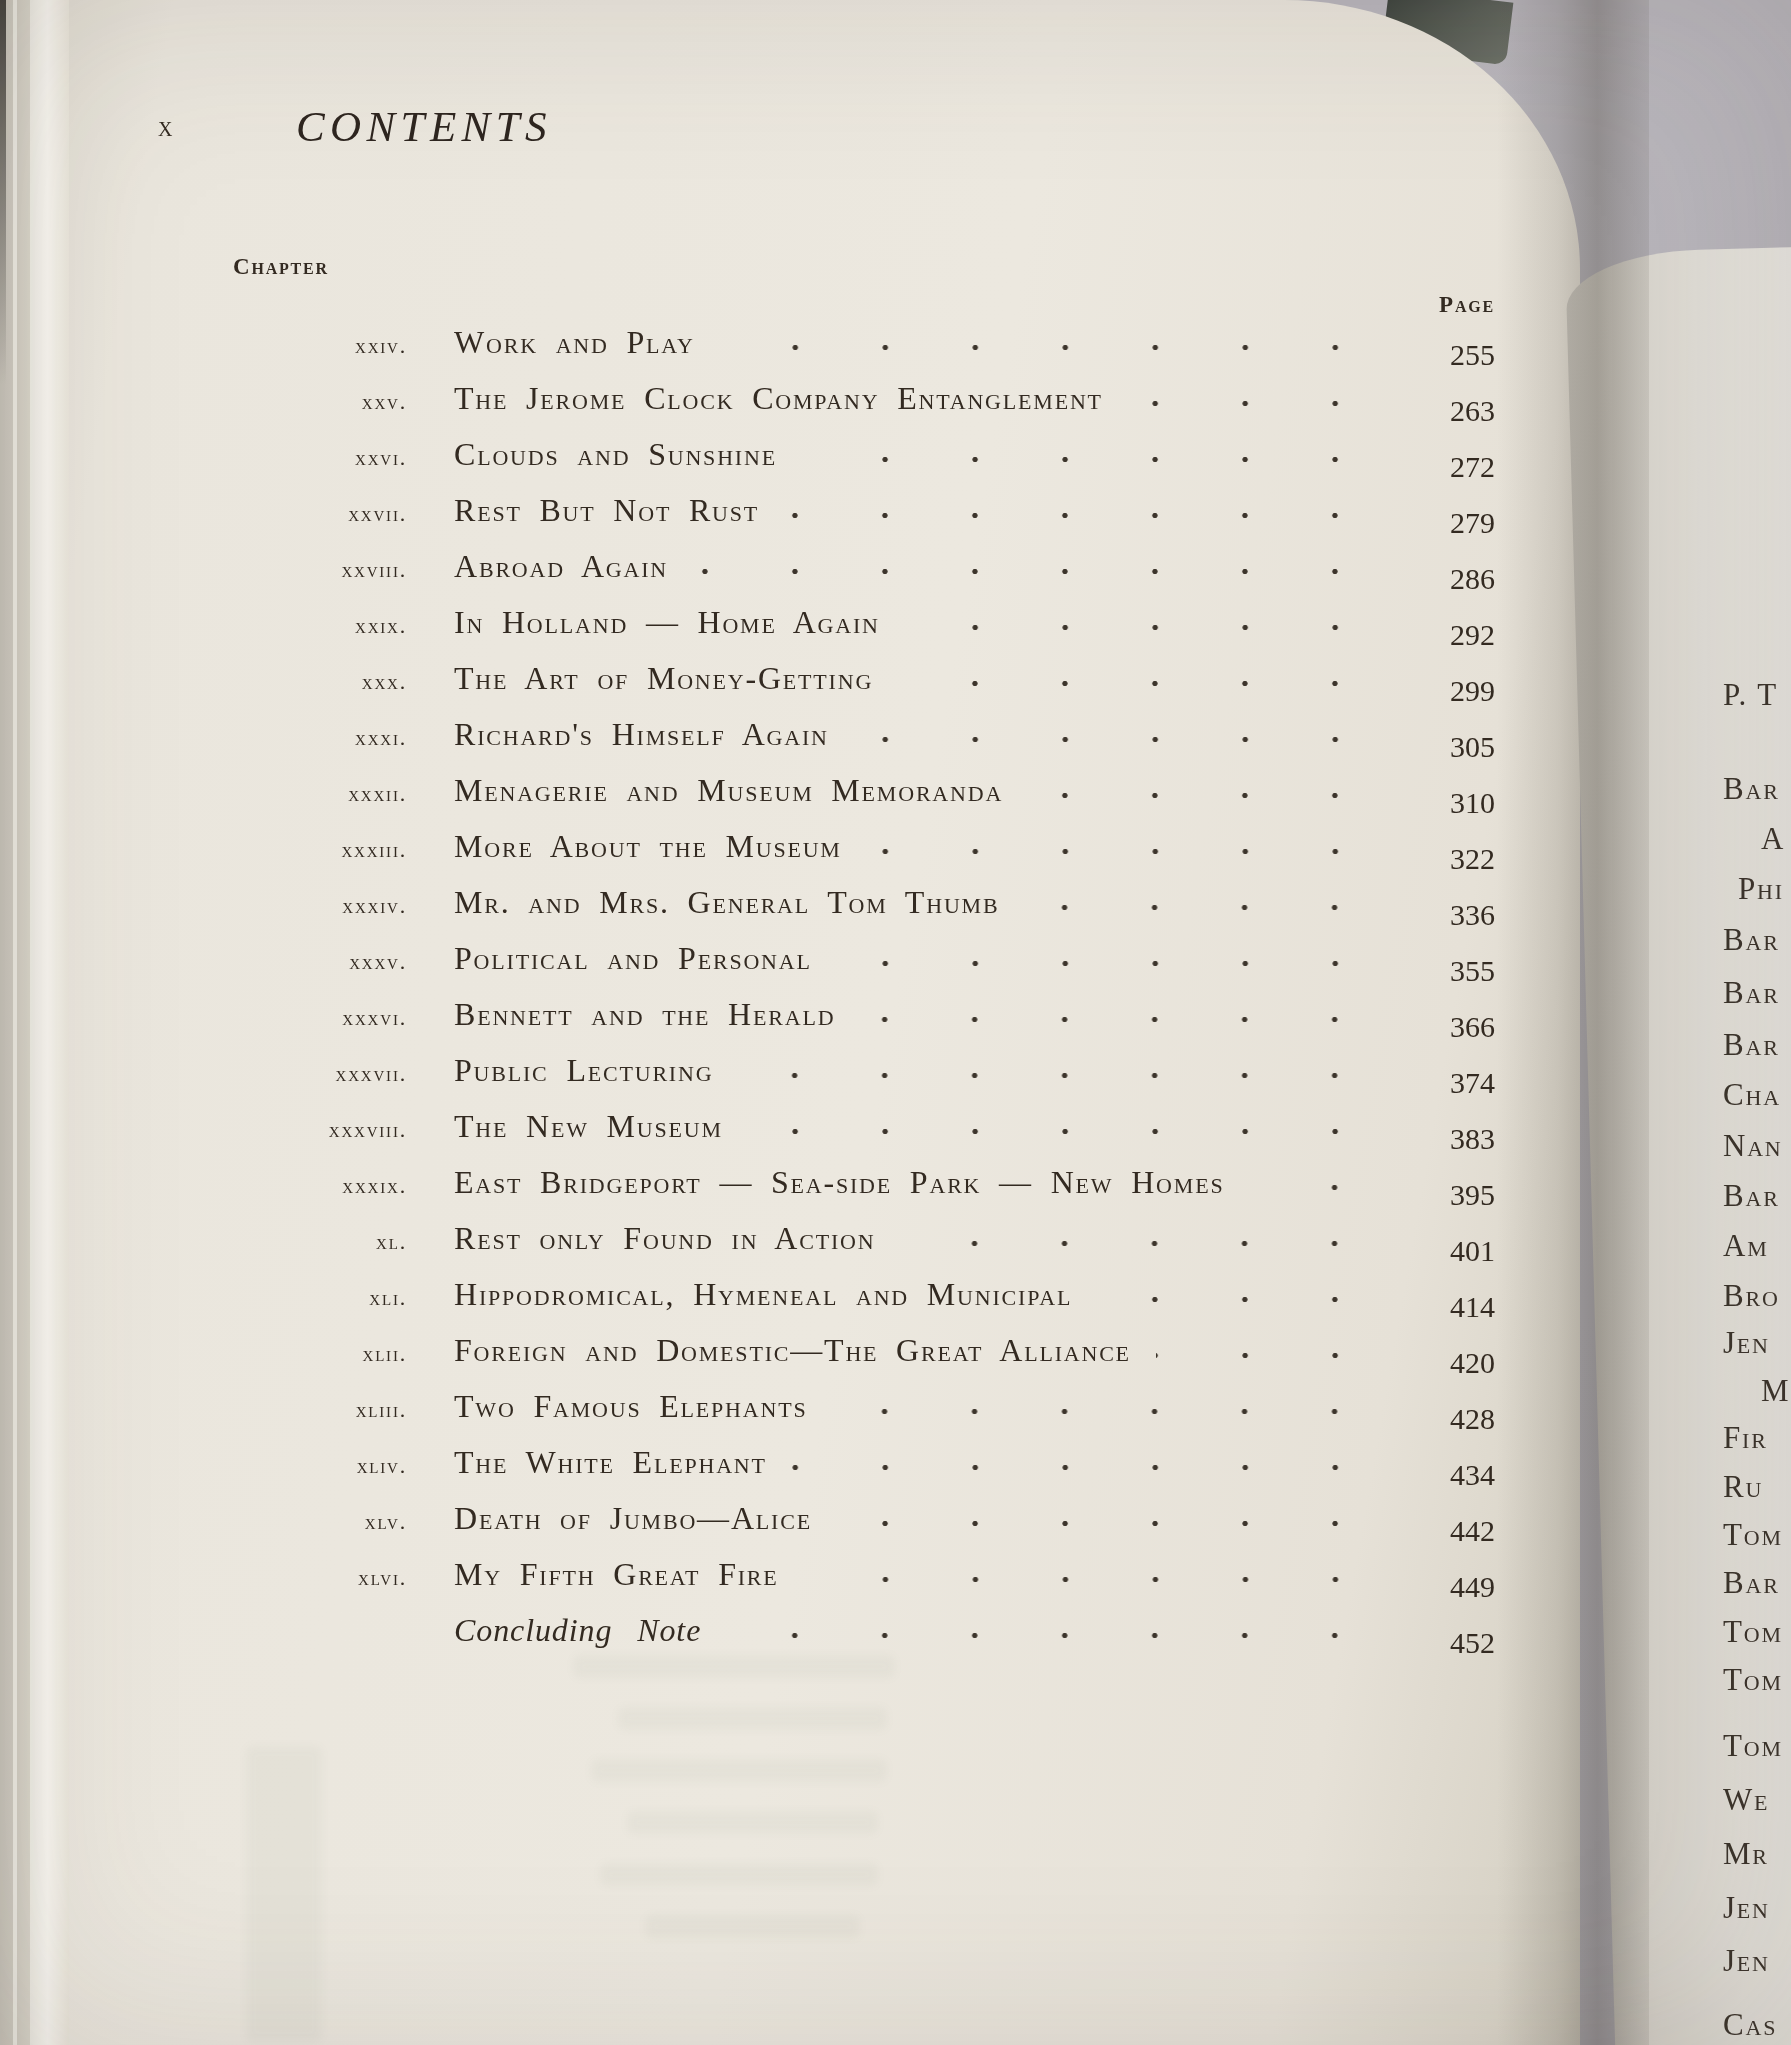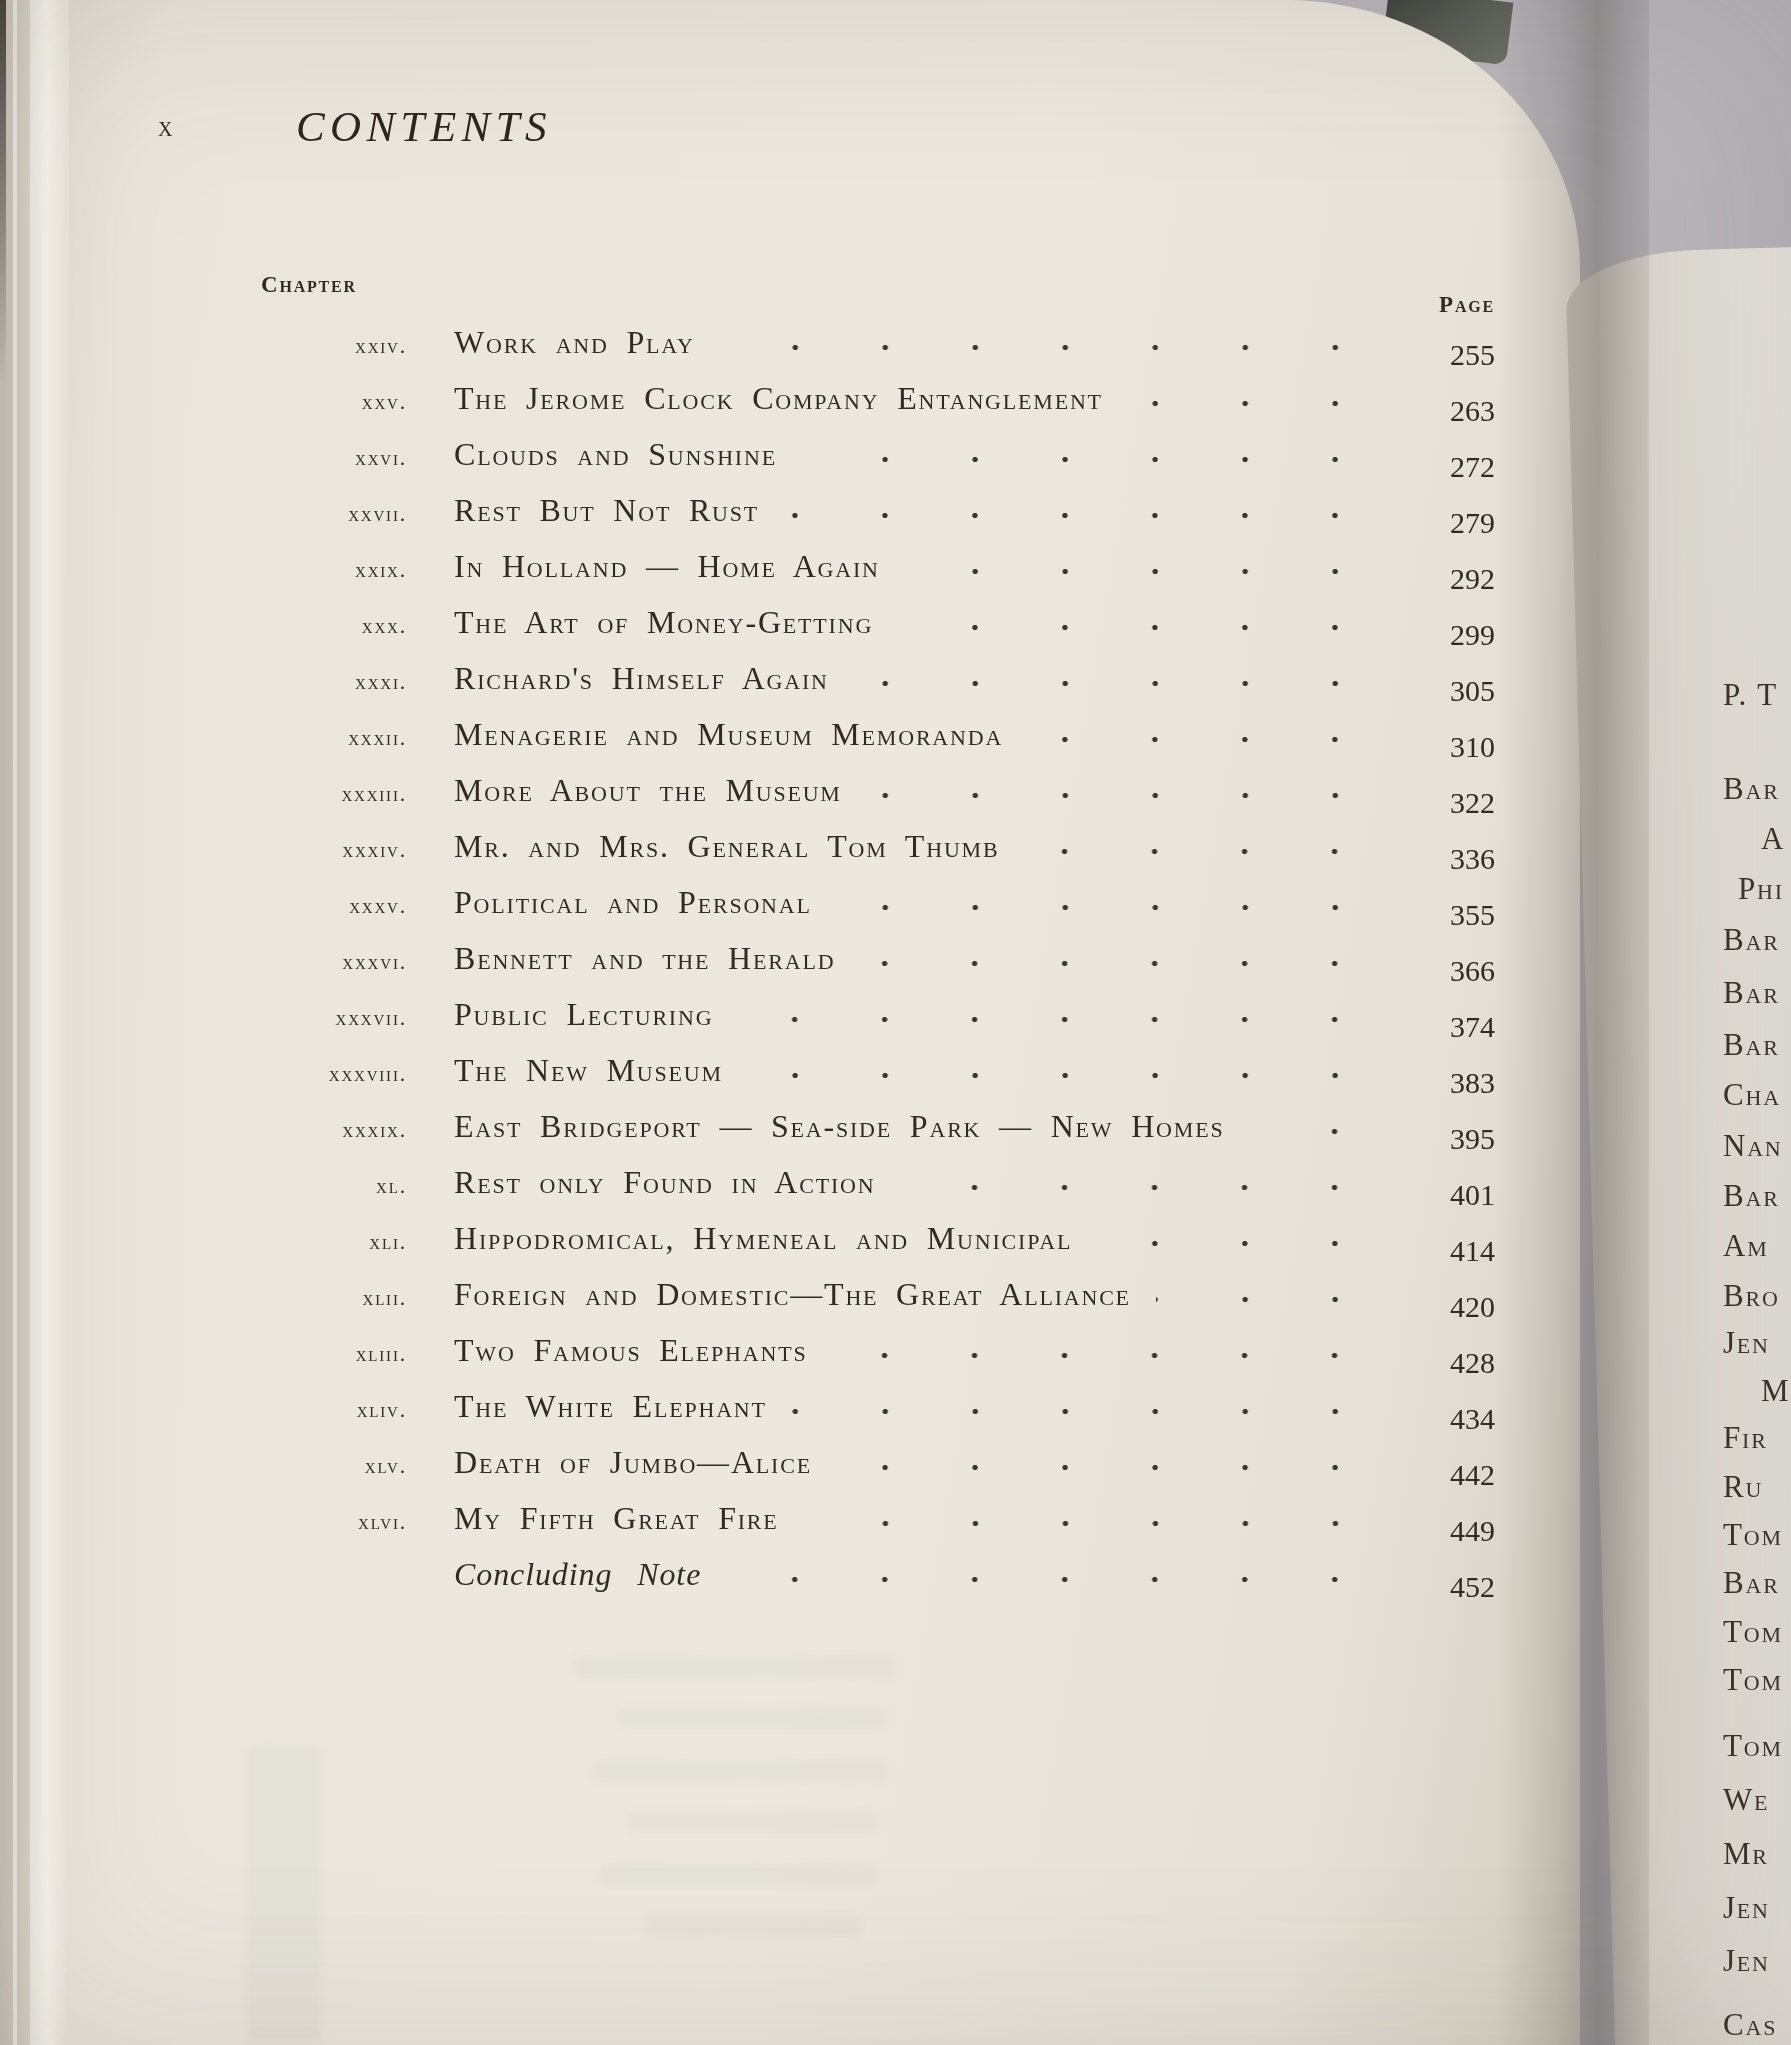--- a/index.html
+++ b/index.html
@@ -42,21 +42,21 @@
   .vignette{position:absolute;inset:0;pointer-events:none;
     box-shadow:inset 0 0 197px rgba(70,60,48,.14);}
   
   .ink{color:#332a21;}
   .sc{font-variant:small-caps;}
   .folio{position:absolute;left:158px;top:111px;font-size:28px;letter-spacing:0.9px;}
   .contents-title{
     position:absolute;left:296px;top:102px;width:645px;text-align:left;
     font-style:italic;font-size:43px;letter-spacing:5.4px;color:#2e2620;
   }
-  .hdr-chapter{position:absolute;left:233px;top:272px;font-size:23px;letter-spacing:1.8px;font-weight:bold;margin-left:28px;}
+  .hdr-chapter{position:absolute;left:233px;top:254px;font-size:23px;letter-spacing:1.8px;font-weight:bold;}
   .hdr-page{position:absolute;left:1370px;top:292px;width:125px;text-align:right;
     font-size:23px;letter-spacing:1.8px;font-weight:bold;}
   .toc{position:absolute;left:134px;top:314px;width:1361px;}
   .toc-row{display:flex;align-items:baseline;height:56px;line-height:56px;white-space:nowrap;}
   .toc-num{width:273px;text-align:right;font-size:22px;letter-spacing:1.8px;flex:none;}
   .toc-title{margin-left:47px;font-size:32px;letter-spacing:1.8px;word-spacing:8px;flex:none;}
   .t-italic{font-variant:normal;font-style:italic;letter-spacing:0.9px;word-spacing:16px;}
   .leader{flex:1;height:10.7px;margin:0 30px 0 25px;min-width:0;
     background-image:radial-gradient(circle,#3c342b 2.3px,rgba(60,52,43,0) 3px);
     background-size:90px 9px;background-repeat:repeat-x;background-position:right center;}
@@ -105,20 +105,26 @@
           <div class="toc-num ink sc">xxvi.</div>
           <div class="toc-title ink sc">Clouds and Sunshine</div>
           <div class="leader"></div>
           <div class="toc-pg ink"><span>272</span></div>
         </div>
       <div class="toc-row">
           <div class="toc-num ink sc">xxvii.</div>
           <div class="toc-title ink sc">Rest But Not Rust</div>
           <div class="leader"></div>
           <div class="toc-pg ink"><span>279</span></div>
+        </div>
+      <div class="toc-row">
+          <div class="toc-num ink sc">xxviii.</div>
+          <div class="toc-title ink sc">Abroad Again</div>
+          <div class="leader"></div>
+          <div class="toc-pg ink"><span>286</span></div>
         </div>
       <div class="toc-row">
           <div class="toc-num ink sc">xxix.</div>
           <div class="toc-title ink sc">In Holland — Home Again</div>
           <div class="leader"></div>
           <div class="toc-pg ink"><span>292</span></div>
         </div>
       <div class="toc-row">
           <div class="toc-num ink sc">xxx.</div>
           <div class="toc-title ink sc">The Art of Money-Getting</div>

